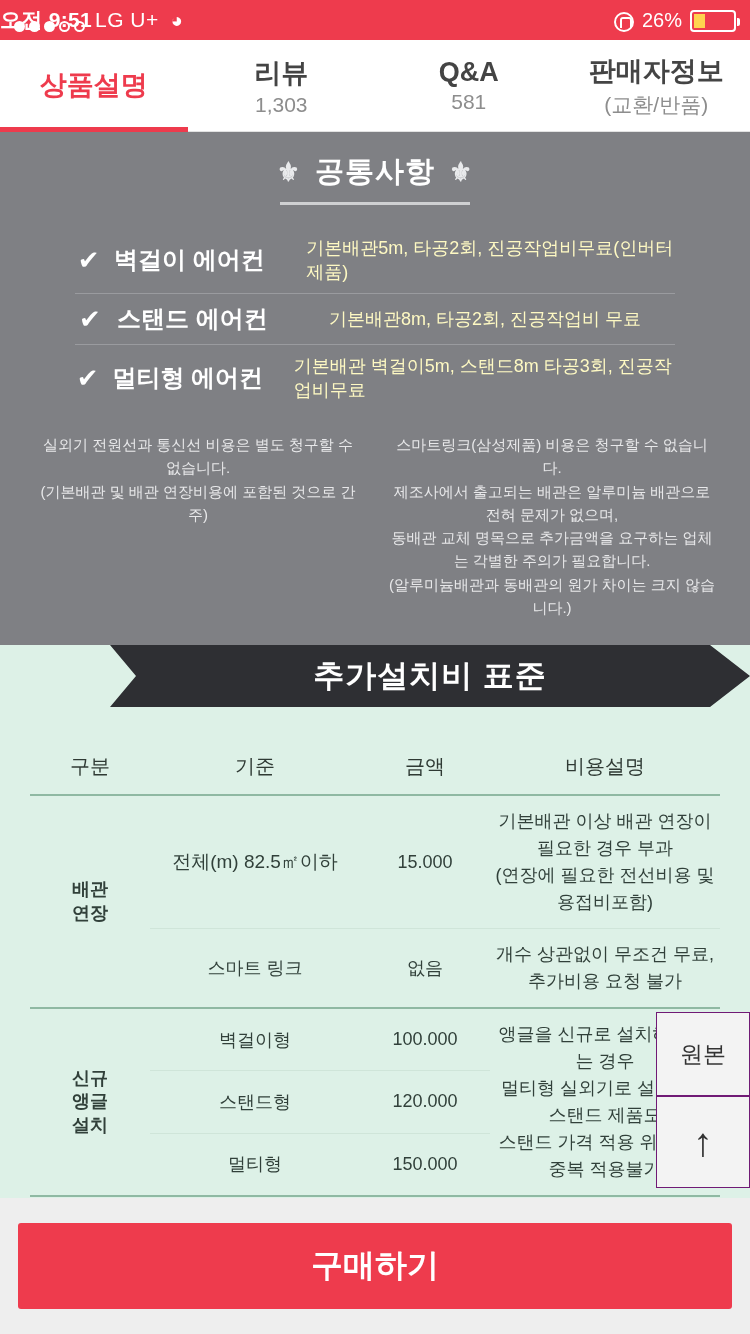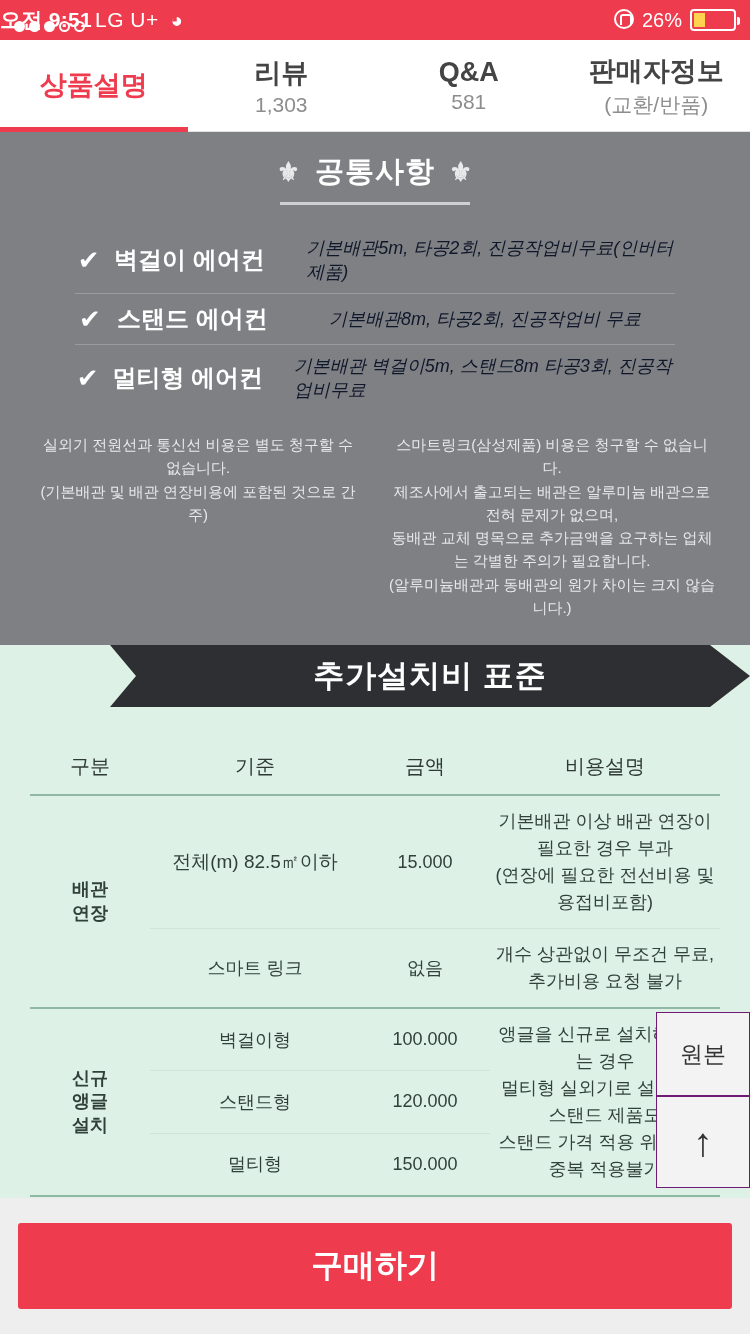--- a/index.html
+++ b/index.html
@@ -21,21 +21,21 @@
   .dots { display: flex; align-items: center; gap: 4px; }
   .dot { width: 11px; height: 11px; border-radius: 50%; background: #fff; }
   .dot.hollow { background: transparent; border: 2px solid #fff; width: 11px; height: 11px; }
   .carrier { font-size: 21px; margin-left: 4px; letter-spacing: .5px; }
   .wifi { margin-left: 6px; font-size: 20px; }
   .sb-center {
     position: absolute; left: 0; right: 0; text-align: left;
     font-size: 21px; font-weight: bold; letter-spacing: .3px;
   }
   .sb-right {
-    margin-left: auto; display: flex; align-items: flex-start; gap: 8px;
+    margin-left: auto; display: flex; align-items: flex-end; gap: 8px;
     position: relative; z-index: 2;
   }
   .lock-ic {
     width: 20px; height: 20px; border: 2px solid #fff; border-radius: 50%;
     display: inline-block; position: relative;
   }
   .lock-ic:after {
     content: ""; position: absolute; left: 4px; top: 3px;
     width: 8px; height: 9px; border: 2px solid #fff; border-bottom: none;
     border-radius: 3px 3px 0 0;
@@ -93,21 +93,21 @@
   }
   .fleur { font-size: 26px; color: #e9eaec; }
   .gb-rows { width: 600px; margin: 0 auto; }
   .gb-row {
     display: flex; align-items: center; gap: 12px;
     padding: 9px 0; border-bottom: 1px solid #9a9b9f;
   }
   .gb-row:last-child { border-bottom: none; }
   .chk { font-size: 26px; color: #fff; width: 30px; text-align: center; }
   .gb-name { font-size: 24px; font-weight: bold; width: 200px; }
-  .gb-desc { font-size: 18px; color: #0f172a; font-style: italic; }
+  .gb-desc { font-size: 18px; color: #fef9c3; }
   .gb-notes {
     display: flex; margin: 22px auto 0; width: 680px; gap: 28px;
   }
   .gb-note { flex: 1; font-size: 15px; line-height: 1.55; color: #e8e8ea; }
   .gb-note.left { text-align: center; }
   .gb-note.right { text-align: center; }
 
   
   .ribbon-wrap { position: relative; height: 62px; background: #ddf1e7; }
   .ribbon {

